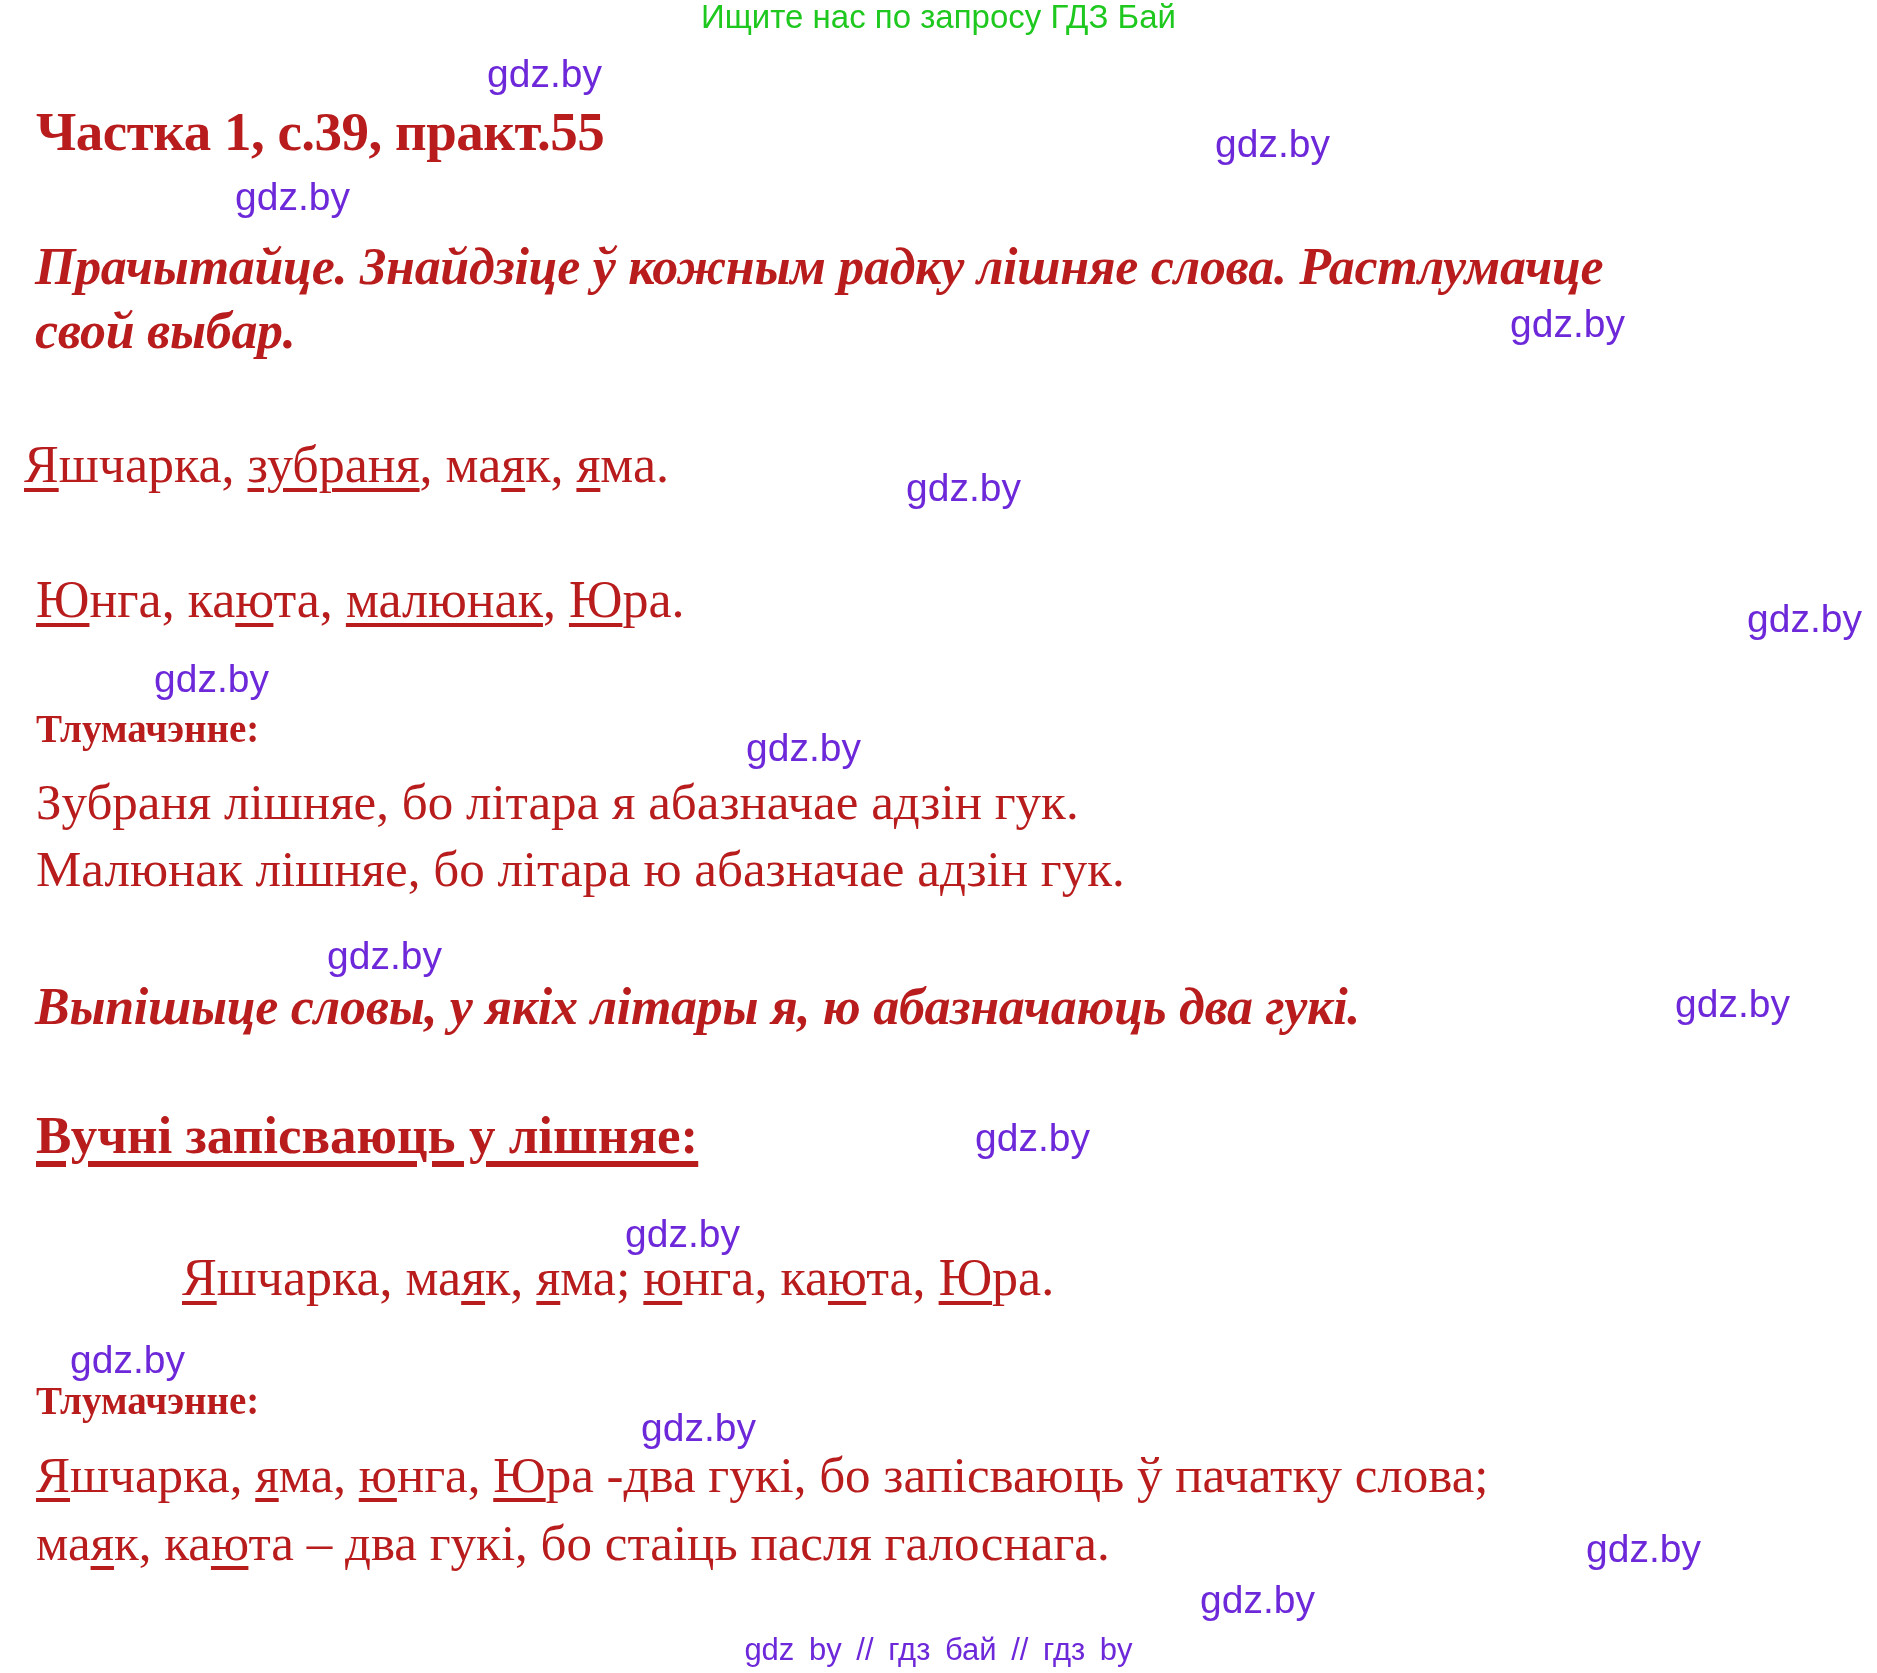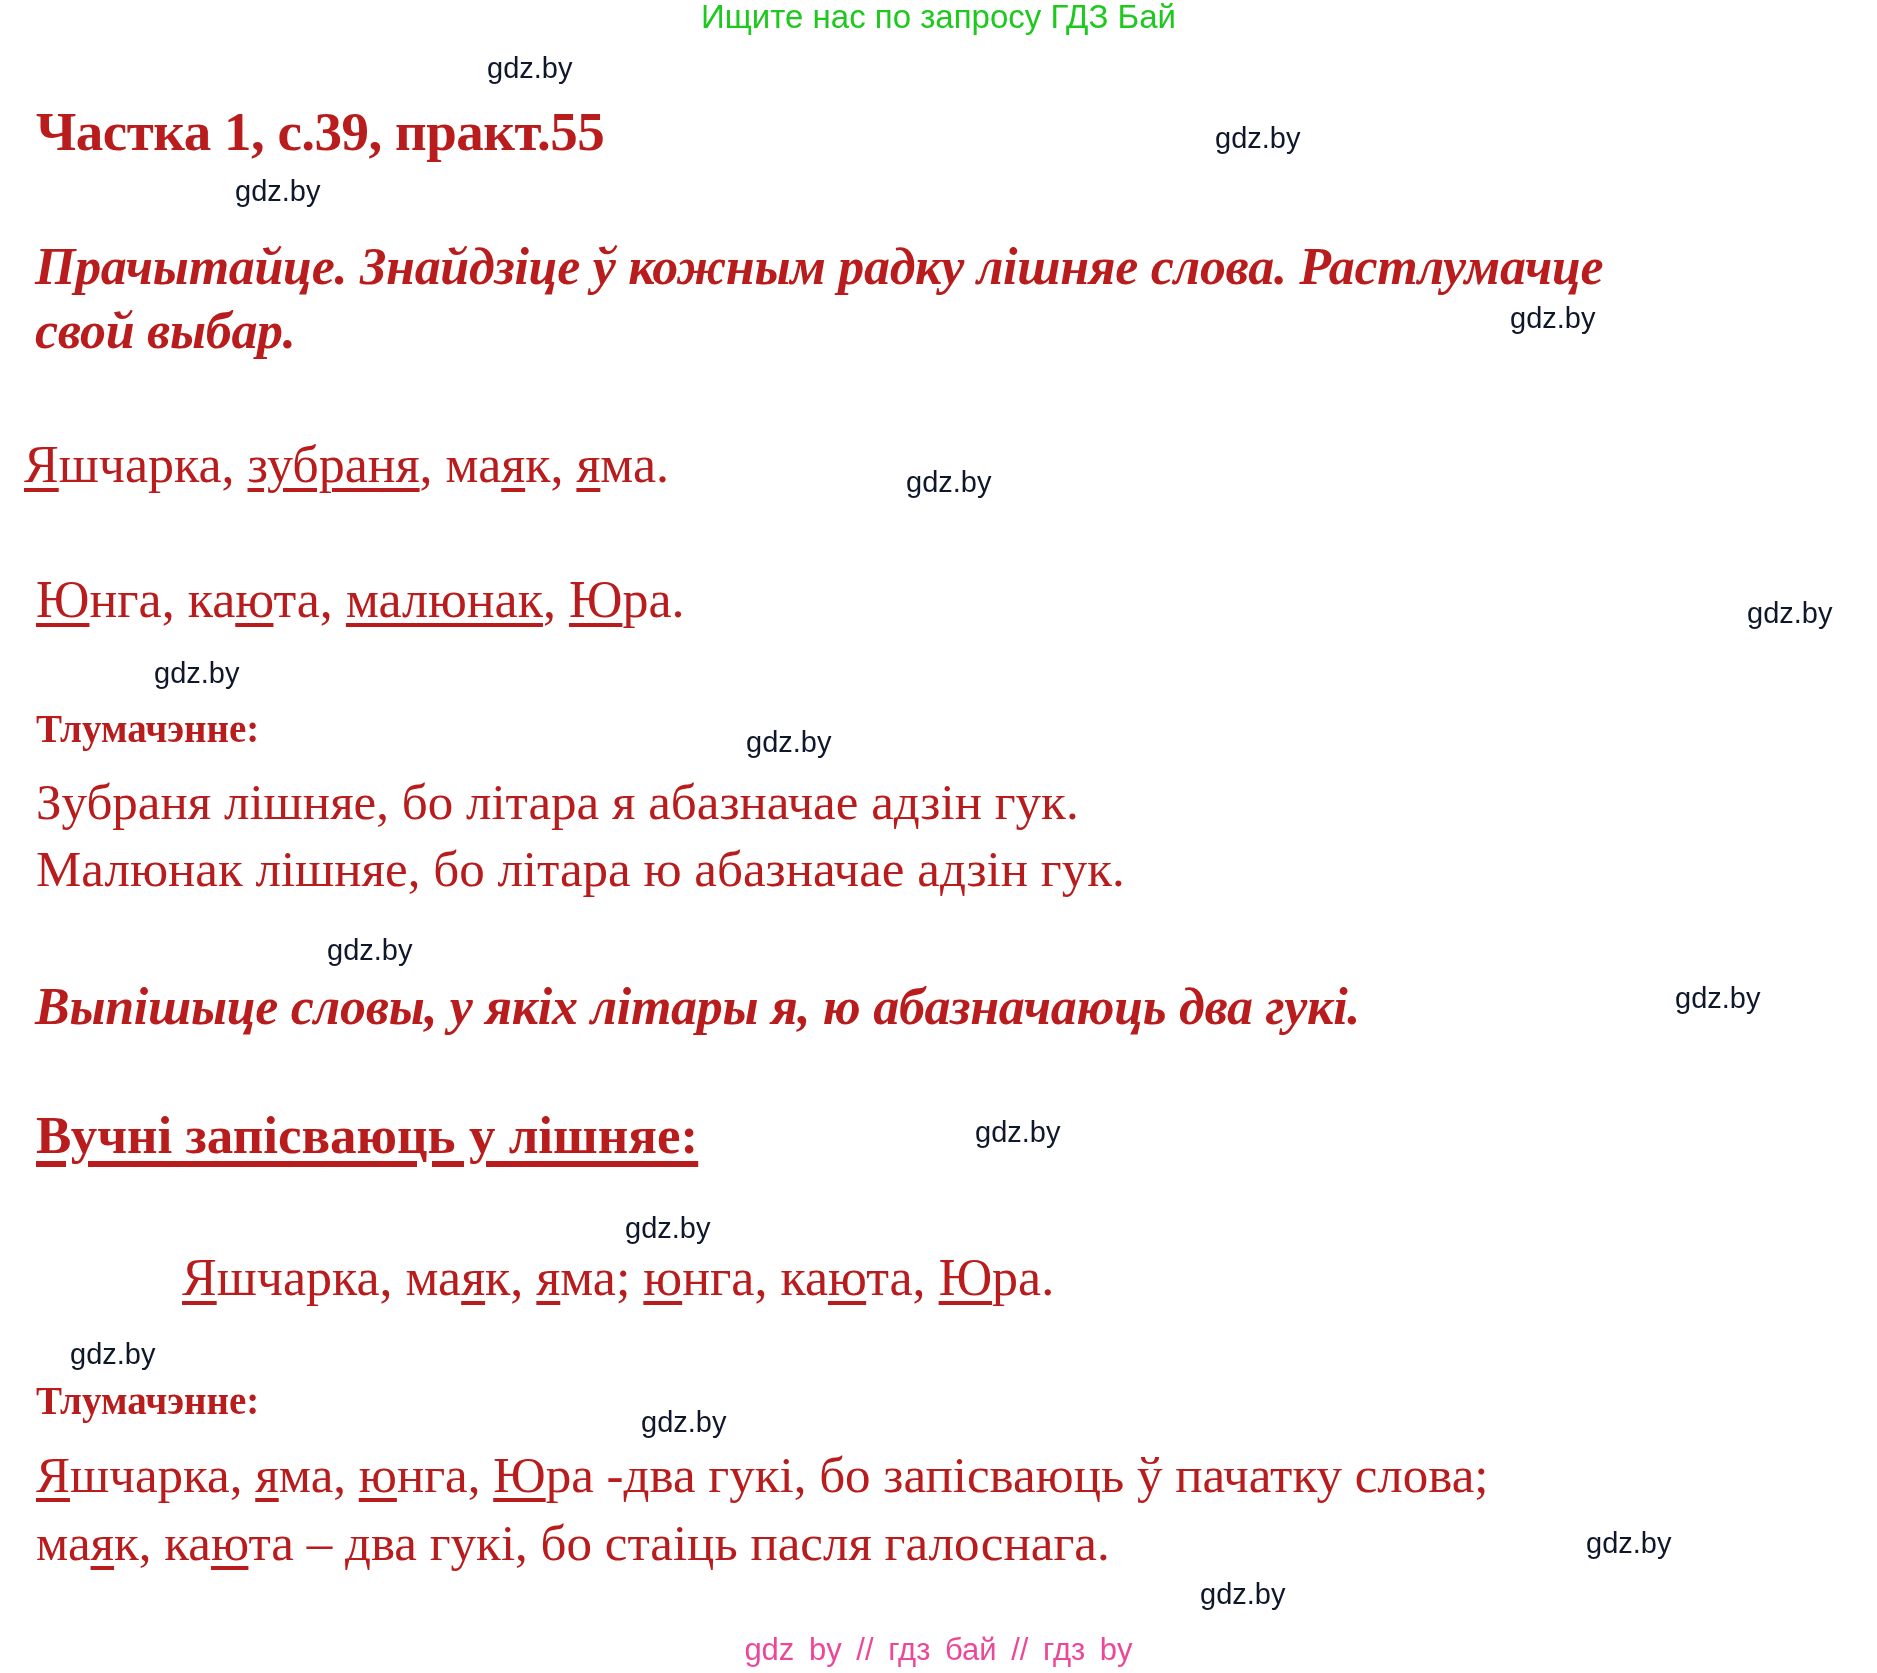--- a/index.html
+++ b/index.html
@@ -1,21 +1,21 @@
 <!DOCTYPE html>
 <html><head>
 <meta charset="utf-8">
 <style>
   html, body { margin: 0; padding: 0; background: #ffffff; }
   body { width: 1877px; height: 1673px; position: relative; overflow: hidden; }
   .abs { position: absolute; white-space: nowrap; }
   .sans { font-family: "Liberation Sans", "DejaVu Sans", sans-serif; }
   .serif { font-family: "Liberation Serif", "DejaVu Serif", serif; color: #b91c1c; }
   .banner { top: -2px; left: 0; width: 1877px; text-align: center; font-size: 33px; }
-  .wm { font-size: 29px; color: #0f172a; }
+  .wm { font-size: 39px; color: #6d28d9; }
   .title { font-size: 55px; font-weight: bold; letter-spacing: -0.5px; }
   .instr { font-size: 52px; font-weight: bold; font-style: italic; line-height: 64px; letter-spacing: -0.3px; }
   .row { font-size: 52px; }
   .label { font-size: 39px; font-weight: bold; }
   .para { font-size: 51px; }
   .u { text-decoration: underline; text-decoration-thickness: 4px; text-underline-offset: 6px; }
   .heading-u { font-size: 53px; font-weight: bold; text-decoration: underline; text-decoration-thickness: 6px; text-underline-offset: 8px; }
   .footer { top: 1632px; left: 0; width: 1877px; text-align: center; font-size: 31px; word-spacing: 6px; }
 </style>
 </head>
@@ -59,13 +59,13 @@
     <div class="abs sans wm" style="left: 327px; top: 934px;">gdz.by</div>
     <div class="abs sans wm" style="left: 1675px; top: 982px;">gdz.by</div>
     <div class="abs sans wm" style="left: 975px; top: 1116px;">gdz.by</div>
     <div class="abs sans wm" style="left: 625px; top: 1212px;">gdz.by</div>
     <div class="abs sans wm" style="left: 70px; top: 1338px;">gdz.by</div>
     <div class="abs sans wm" style="left: 641px; top: 1406px;">gdz.by</div>
     <div class="abs sans wm" style="left: 1586px; top: 1527px;">gdz.by</div>
     <div class="abs sans wm" style="left: 1200px; top: 1578px;">gdz.by</div>
   </div>
 
-<div class="abs sans footer" style="color:#ec4899">gdz by  //  гдз бай  //  гдз by</div>
+<div class="abs sans footer" style="color:#6d28d9">gdz by  //  гдз бай  //  гдз by</div>
 
 </body></html>

